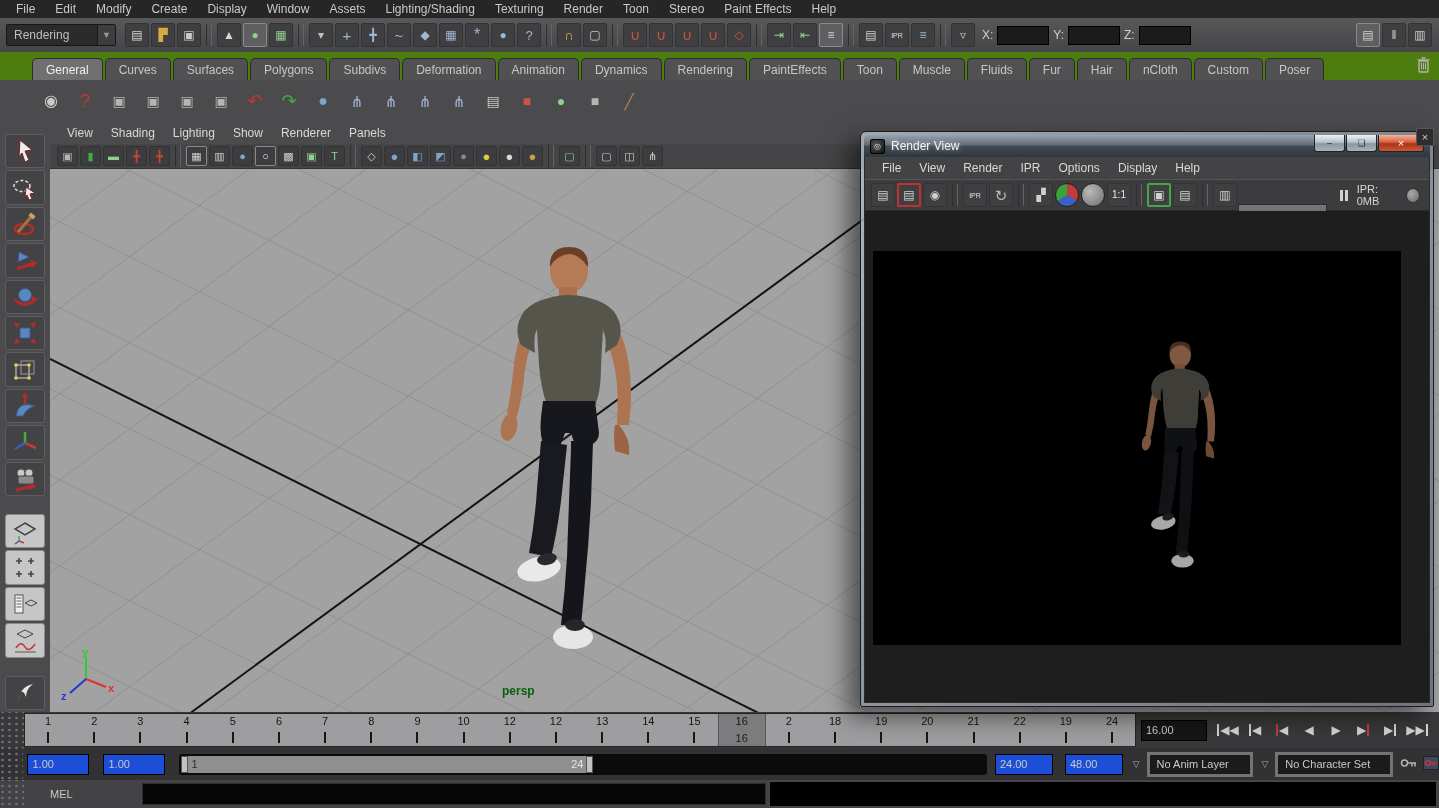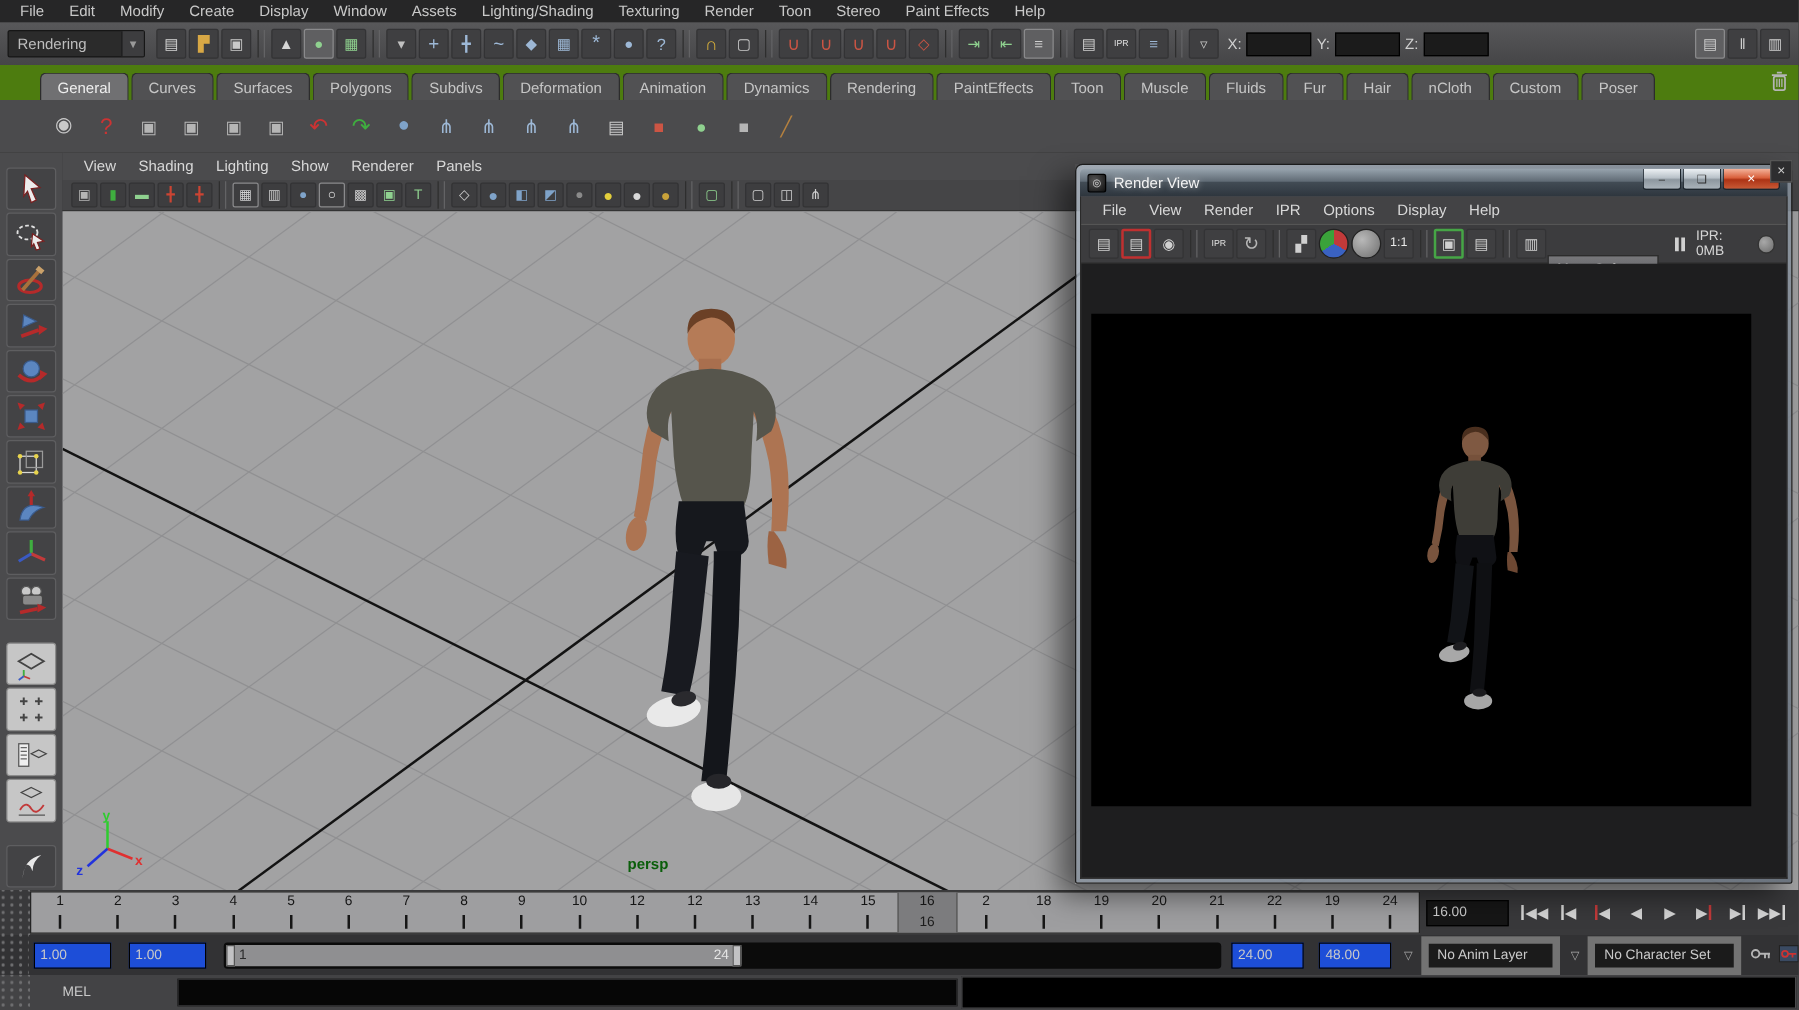--- a/index.html
+++ b/index.html
@@ -108,21 +108,21 @@
   .pb .bar.red{background:#c33a3a;}
   
   .range-row{position:absolute;left:0;right:0;top:748px;height:32px;background:#323234;display:flex;align-items:center;}
   .nf{background:#1d4ed8;border:1px solid #000;color:#c9c9c9;height:19px;font-size:11px;padding:0 4px;}
   .rangebar{position:relative;width:826px;height:21px;background:#0b0b0b;border-radius:3px;margin-left:14px;}
   .range-inner{position:absolute;left:2px;top:2px;height:17px;width:412px;background:#8f8f91;display:flex;align-items:center;justify-content:space-between;border-radius:2px;}
   .range-handle{width:7px;height:17px;background:#c2c2c4;border:1px solid #555;box-sizing:border-box;}
   .range-lab-start{color:#2c2c2c;font-size:11px;padding-left:3px;}
   .range-lab-end{color:#e6e6e6;font-size:11px;margin-left:auto;padding-right:3px;}
   .small-drop{width:15px;height:15px;display:flex;align-items:center;justify-content:center;color:#aaa;font-size:9px;}
-  .txtf{background:#1b1b1b;border:6px solid #737373;color:#c9c9c9;height:19px;display:flex;align-items:center;padding:0 7px;font-size:11px;white-space:nowrap;}
+  .txtf{background:#1b1b1b;border:3px solid #737373;color:#c9c9c9;height:19px;display:flex;align-items:center;padding:0 7px;font-size:11px;white-space:nowrap;}
   
   .cmd-row{position:absolute;left:0;right:0;top:780px;height:28px;background:#434345;display:flex;align-items:center;}
   .mel-label{margin-left:26px;width:36px;color:#c9c9c9;font-size:11px;}
   .cmd-input{width:612px;height:20px;background:#060606;border:1px solid #2c2c2e;color:#ccc;font-size:11px;padding:0 5px;margin-left:56px;}
   .cmd-feedback{flex:1;height:24px;background:#000;border:1px solid #4a4a4c;margin-left:3px;margin-right:2px;}
 </style>
 </head>
 <body>
 
 <div class="root">

